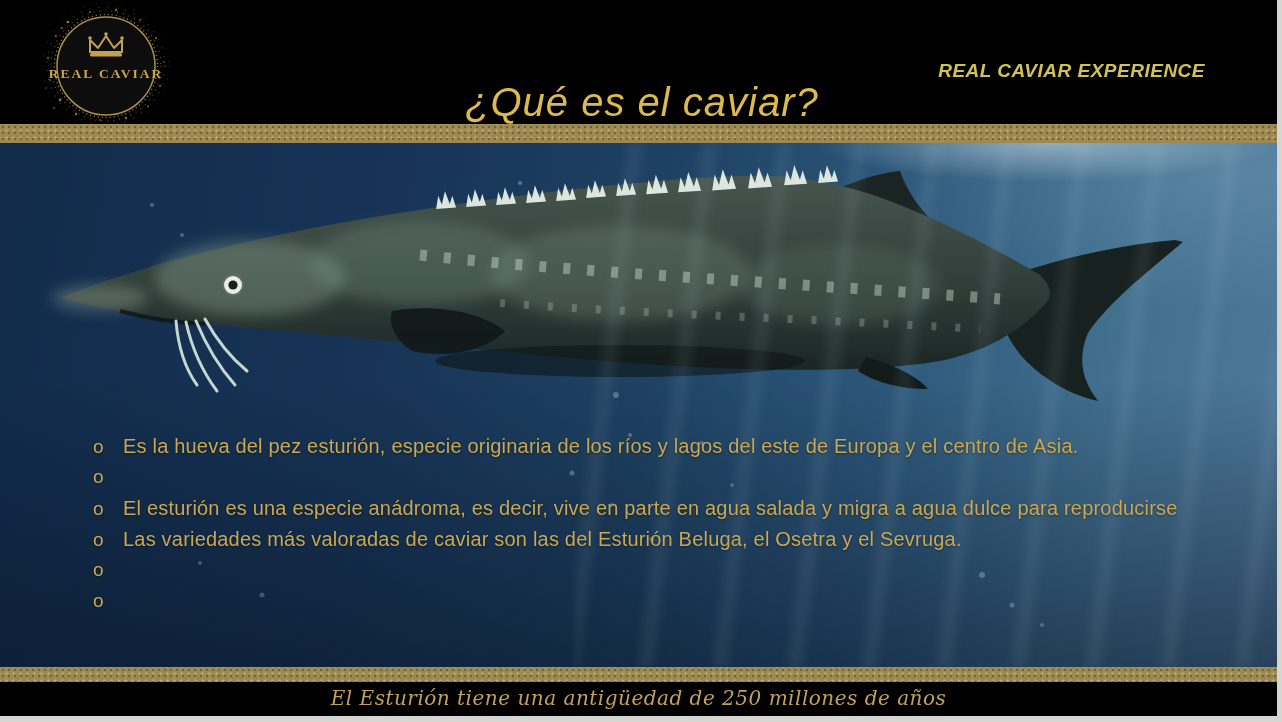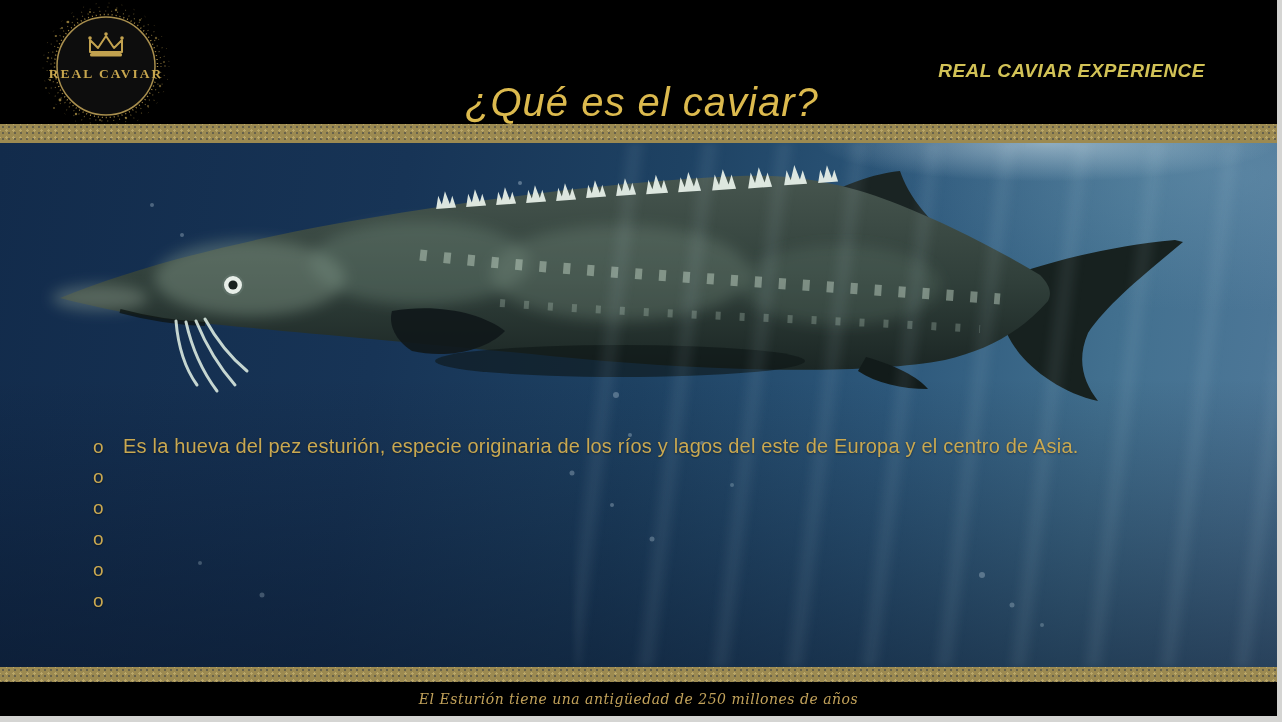--- a/index.html
+++ b/index.html
@@ -78,21 +78,21 @@
   }
   .bullet-text{ font-size:20px; letter-spacing:.2px; }
 
   
   .footer-bar{
     position:absolute; left:0; top:682px; width:100%; height:34px;
     background:#000; text-align:center; line-height:33px;
   }
   .footer-caption{
     font-family:"DejaVu Serif", serif;
-    font-style:italic; font-size:14px; color:#c2a25a; letter-spacing:.5px;
+    font-style:italic; font-size:20px; color:#c2a25a; letter-spacing:.5px;
   }
 
   
   .edge-right{ position:absolute; right:0; top:0; width:5px; height:722px; background:#d5d5d3; }
   .edge-bottom{ position:absolute; left:0; bottom:0; width:1282px; height:6px; background:#d5d5d3; }
 </style>
 </head>
 <body>
 
 <div class="screen">
@@ -256,23 +256,25 @@
       <div class="bullets">
         <div class="bullet-row">
           <span class="bullet-marker">o</span>
           <span class="bullet-text">Es la hueva del pez esturión, especie originaria de los ríos y lagos del este de Europa y el centro de Asia.</span>
         </div>
         <div class="bullet-row">
           <span class="bullet-marker">o</span>
         </div>
         <div class="bullet-row">
           <span class="bullet-marker">o</span>
-        </div>
-        <div class="bullet-row">
-          <span class="bullet-marker">o</span>
+          <span class="bullet-text">El esturión es una especie anádroma, es decir, vive en parte en agua salada y migra a agua dulce para reproducirse</span>
+        </div>
+        <div class="bullet-row">
+          <span class="bullet-marker">o</span>
+          <span class="bullet-text">Las variedades más valoradas de caviar son las del Esturión Beluga, el Osetra y el Sevruga.</span>
         </div>
         <div class="bullet-row">
           <span class="bullet-marker">o</span>
         </div>
         <div class="bullet-row">
           <span class="bullet-marker">o</span>
         </div>
       </div>
     </div>
 

